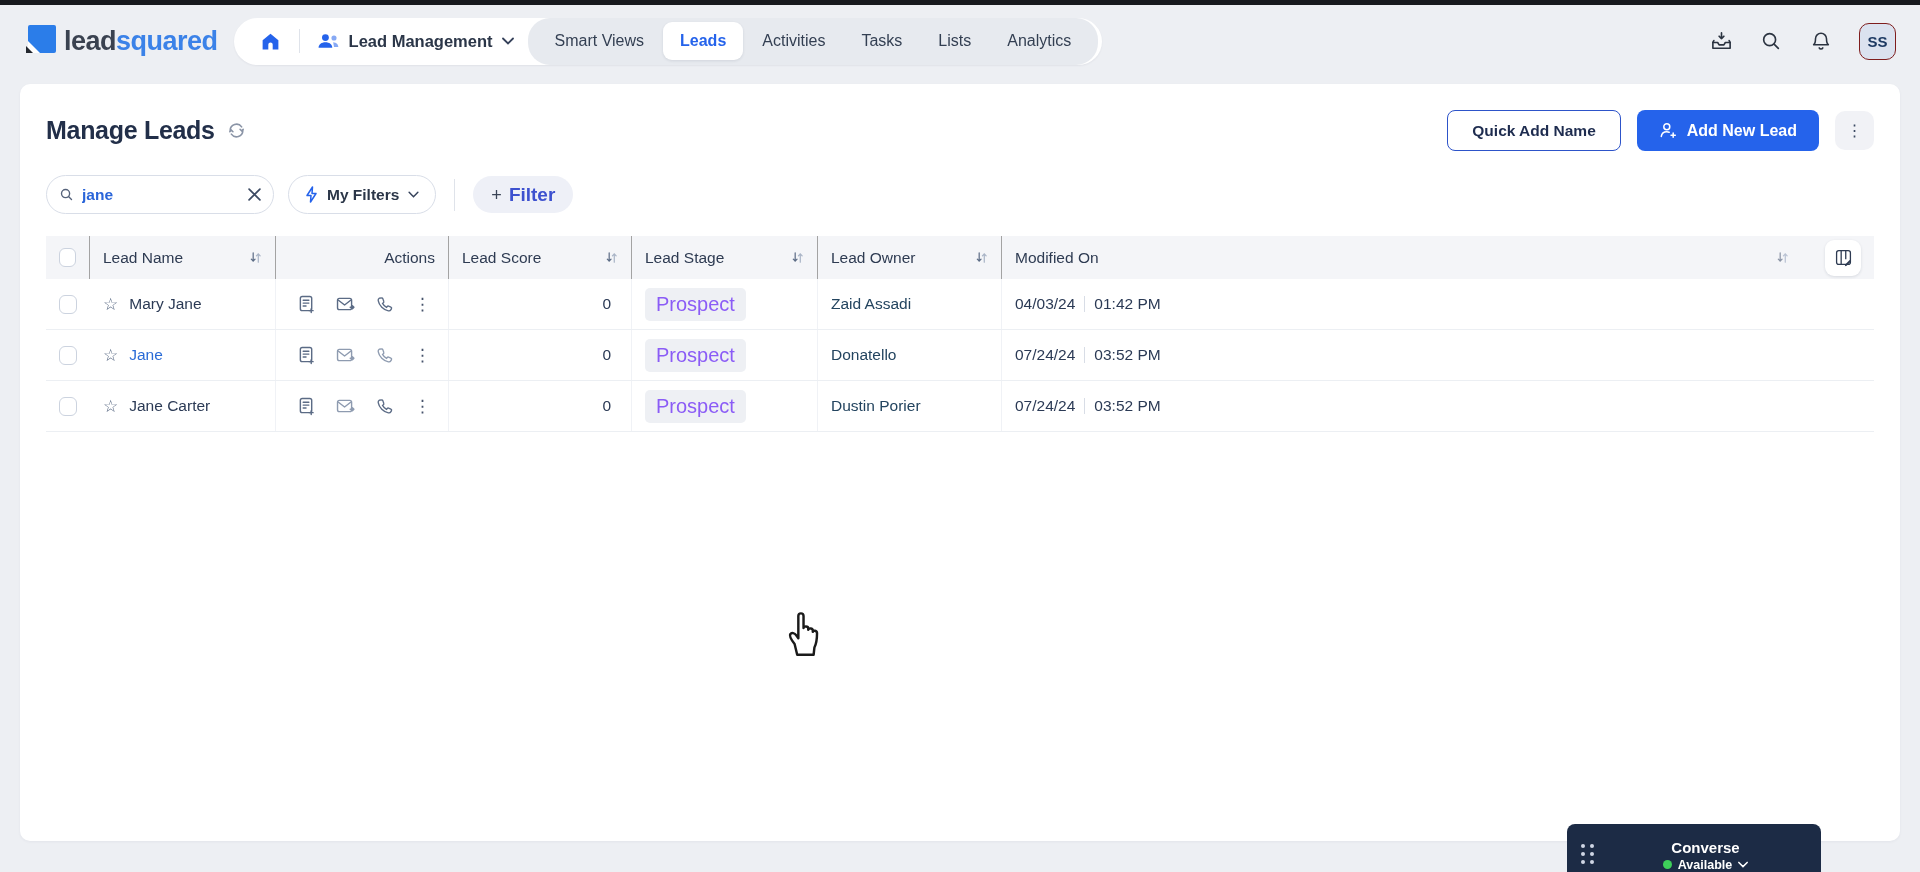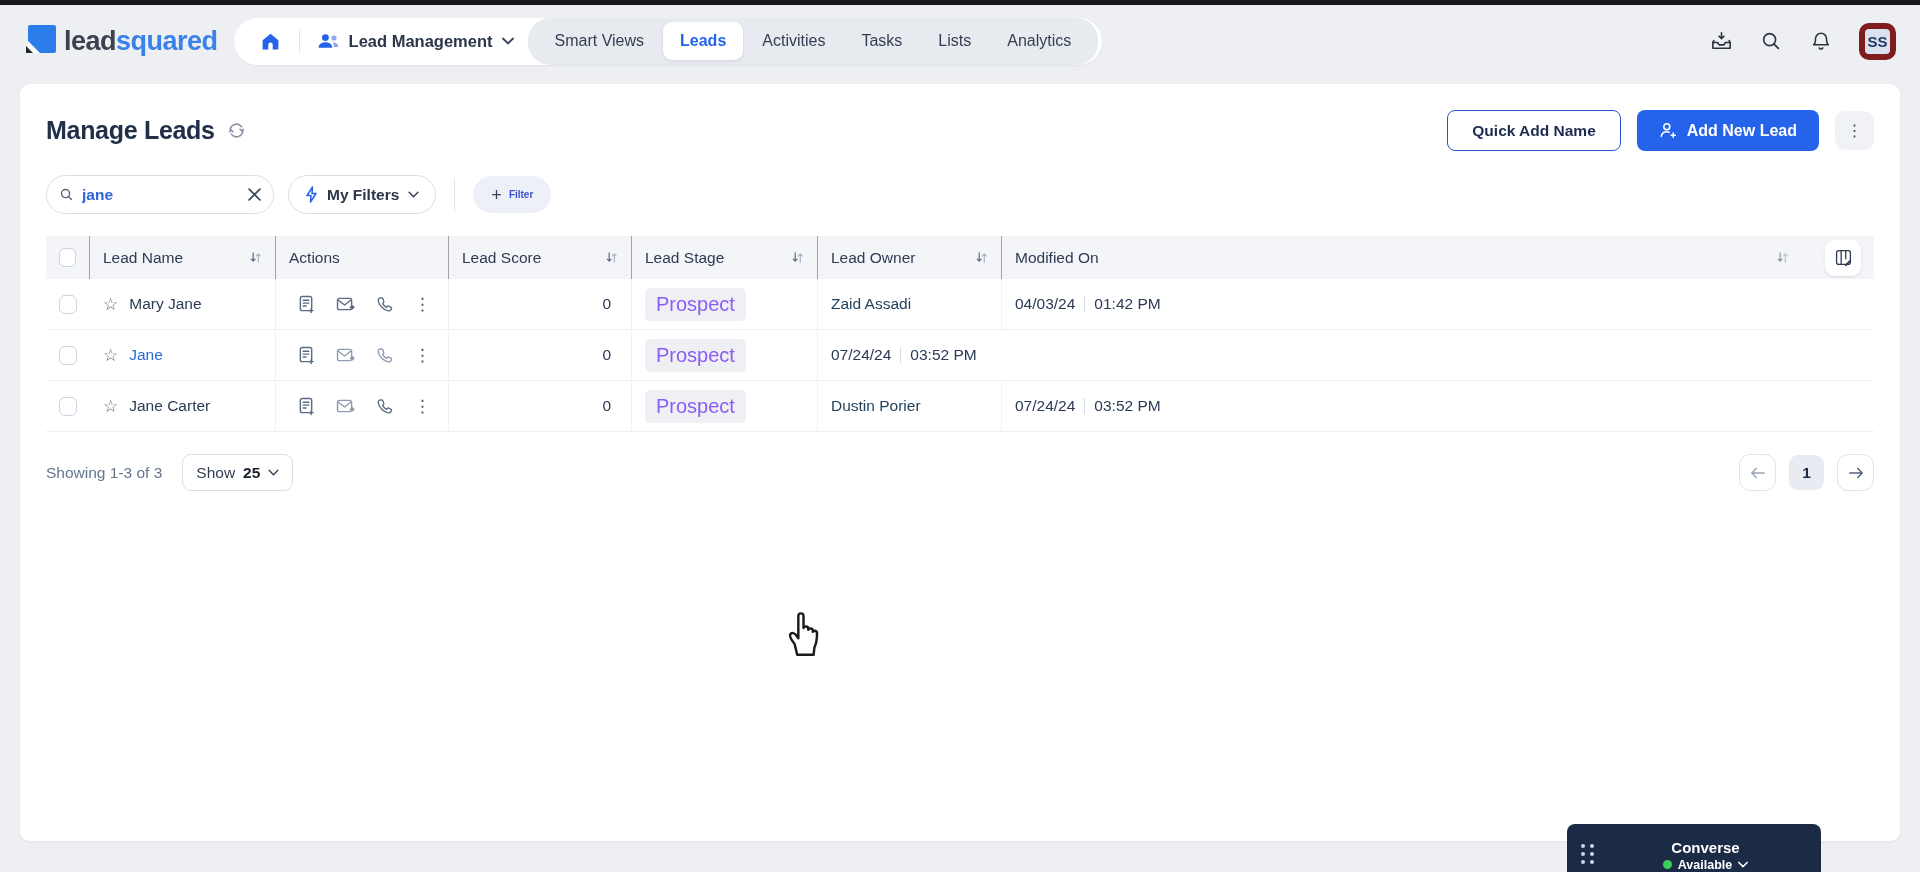--- a/index.html
+++ b/index.html
@@ -34,21 +34,21 @@
     background:#e7eaef; border-radius:22px; height:47px;
     display:flex; align-items:center; padding:0 10px; gap:2px;justify-content:space-between;
   }
   .tab { padding:0 17px; font-size:16px; color:#333f52; height:38px; line-height:38px; border-radius:9px; white-space:nowrap; }
   .tab.active { background:#fff; color:#2563eb; font-weight:700; box-shadow:0 1px 3px rgba(20,30,60,.10); }
 
   .nav-right { margin-left:auto; display:flex; align-items:center; gap:26px; }
   .nav-icon { width:24px; height:24px; display:flex; align-items:center; justify-content:center; }
   .avatar {
     width:37px; height:37px; border-radius:10px; background:#dbe2ef;
-    border:6px solid #7f1d1d; display:flex; align-items:center; justify-content:center;
+    border:1px solid #7f1d1d; display:flex; align-items:center; justify-content:center;
     font-weight:700; font-size:15px; color:#1e3a63;
   }
 
   
   .card {
     position:absolute; left:20px; top:84px; width:1880px; height:757px;
     background:#fff; border-radius:10px; padding:26px 26px 0 26px;
     box-shadow:0 1px 3px rgba(30,40,70,.05);
   }
   .card-header { display:flex; align-items:center; }
@@ -85,35 +85,35 @@
     height:39px; border:1px solid #d9dee8; border-radius:20px; background:#fff;
     display:flex; align-items:center; gap:9px; padding:0 16px; cursor:pointer;
   }
   .my-filters-label { font-size:15.5px; font-weight:700; color:#2b3648; }
   .vsep { width:1px; height:32px; background:#dfe3ea; margin:0 4px; }
   .filter-btn {
     height:37px; background:#eef0f7; border:none; border-radius:19px; padding:0 18px;
     display:flex; align-items:center; gap:7px; cursor:pointer; font-family:inherit;
   }
   .filter-plus { font-size:18px; color:#3a4456; line-height:1; }
-  .filter-label { font-size:10px; font-weight:600; color:#3d51cf; }
+  .filter-label { font-size:19px; font-weight:600; color:#3d51cf; }
 
   
   .lead-table { margin-top:22px; }
   .thead { display:flex; height:43px; }
   .th {
     background:#f4f5f8; display:flex; align-items:center; padding:0 13px;
     font-size:15.5px; color:#2e3b52; border-right:1px solid #a3a3a3;
   }
   .th:last-child { border-right:none;gap:26px; }
   .th-label { white-space:nowrap; }
   .sort-icon { margin-left:auto; padding-left:8px; display:flex; align-items:center; }
   .col-check { width:44px; justify-content:center; }
   .col-name  { width:186px; }
-  .col-actions { width:173px; }
+  .col-actions { width:173px; justify-content:flex-end; }
   .col-score { width:183px; }
   .col-stage { width:186px; }
   .col-owner { width:184px; }
   .col-mod   { flex:1; }
   .columns-btn {
     width:36px; height:36px; background:#fff; border-radius:9px;
     display:flex; align-items:center; justify-content:center; margin-left:10px;
     box-shadow:0 1px 3px rgba(20,30,60,.12); cursor:pointer;
   }
 
@@ -435,20 +435,23 @@
             </svg>
           </span>
         <span class="dots">⋮</span>
       </div>
       <div class="td col-score">
           <span>0</span>
         </div>
       <div class="td col-stage">
           <span class="badge">Prospect</span>
         </div>
+      <div class="td col-owner">
+          <span class="owner">Donatello</span>
+        </div>
       <div class="td col-mod">
           <span>07/24/24</span>
           <span class="dt-sep"></span>
           <span>03:52 PM</span>
         </div>
     </div>
 
     <div class="trow">
       <div class="td col-check">
           <span class="checkbox"></span>
@@ -489,43 +492,20 @@
           <span class="owner">Dustin Porier</span>
         </div>
       <div class="td col-mod">
           <span>07/24/24</span>
           <span class="dt-sep"></span>
           <span>03:52 PM</span>
         </div>
     </div>
   </div>
 
-  <div class="table-footer">
-    <span class="showing">Showing 1-3 of 3</span>
-    <div class="show-dd">
-      <span class="show-word">Show</span>
-      <span class="show-count">25</span>
-      <svg width="11" height="7" viewBox="0 0 12 8">
-          <path d="M1 1.5 6 6.5 11 1.5" fill="none" stroke="#35415a" stroke-width="1.6" stroke-linecap="round"></path>
-        </svg>
-    </div>
-    <div class="pager">
-      <div class="page-nav">
-        <svg width="16" height="14" viewBox="0 0 18 14" fill="none" stroke="#9aa5b8" stroke-width="1.7" stroke-linecap="round" stroke-linejoin="round">
-            <path d="M16 7H2m0 0 5-5M2 7l5 5"></path>
-          </svg>
-      </div>
-      <div class="page-num">1</div>
-      <div class="page-nav">
-        <svg width="16" height="14" viewBox="0 0 18 14" fill="none" stroke="#55627a" stroke-width="1.7" stroke-linecap="round" stroke-linejoin="round">
-            <path d="M2 7h14m0 0-5-5m5 5-5 5"></path>
-          </svg>
-      </div>
-    </div>
-  </div>
 </div>
 
 <div class="converse">
   <div class="drag-dots">
       <i></i>
       <i></i>
       <i></i>
       <i></i>
       <i></i>
       <i></i>

